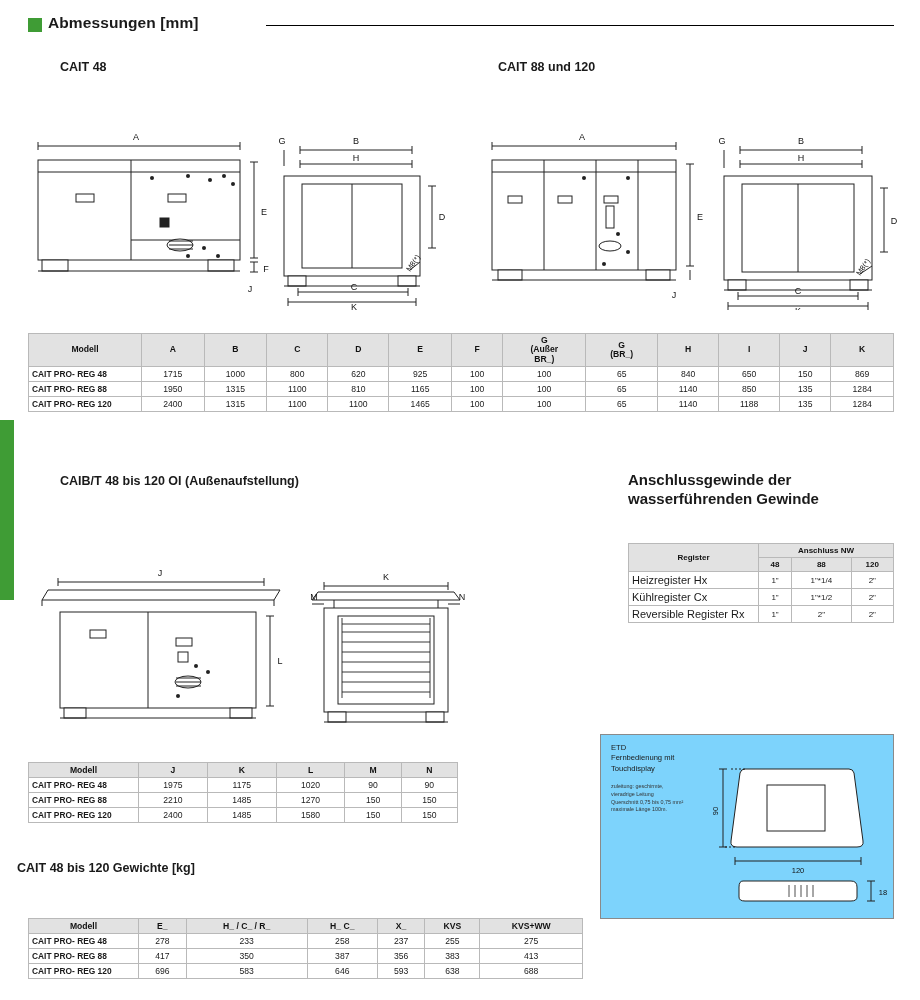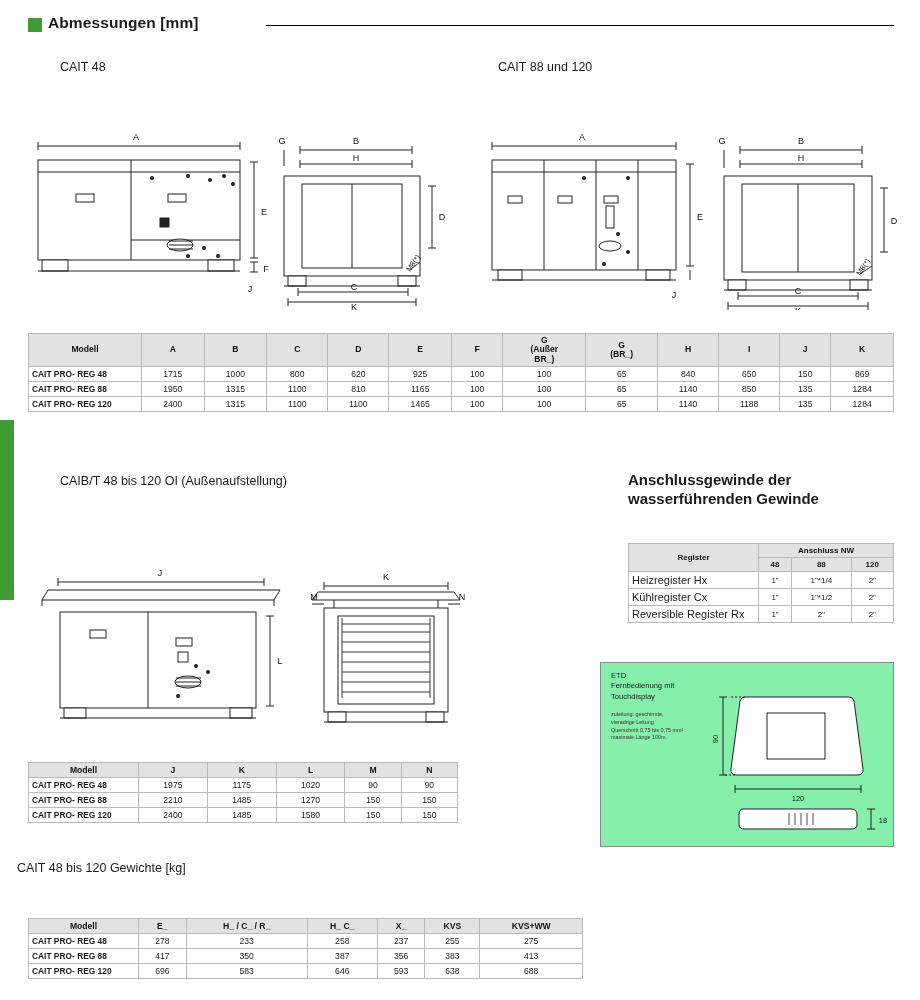--- a/index.html
+++ b/index.html
@@ -30,21 +30,21 @@
     background: #000;
   }
 
   
   .greenbar {
     position: absolute; left: 0; top: 420px; width: 14px; height: 180px;
     background: #3f9c35;
   }
 
   
-  .sec-title { position: absolute; font-size: 12.5px; font-weight: normal; }
+  .sec-title { position: absolute; font-size: 12.5px; font-weight: bold; }
 
   
   table.dt {
     border-collapse: collapse;
     font-size: 8.6px;
     background: #ffffff;
   }
   table.dt th, table.dt td {
     border: 1px solid #b9b9b9;
     text-align: center;
@@ -87,22 +87,22 @@
   .dwg svg { display: block; }
 
   
   .rcol-title {
     position: absolute; left: 628px; top: 471px; width: 265px;
     font-size: 15px; font-weight: bold; line-height: 1.25;
   }
 
   
   .etd-box {
-    position: absolute; left: 600px; top: 662px; width: 294px; height: 185px;
-    border: 1px solid #8a8a8a; background: #86efac;
+    position: absolute; left: 600px; top: 734px; width: 294px; height: 185px;
+    border: 1px solid #8a8a8a; background: #7dd3fc;
   }
   .etd-t1 { position: absolute; left: 10px; top: 8px; font-size: 7.6px; line-height: 1.35; }
   .etd-t2 { position: absolute; left: 10px; top: 48px; font-size: 5.4px; line-height: 1.45; color:#333; width:95px;}
 </style>
 </head>
 <body>
 
 <div class="page">
 
   <div class="header">

